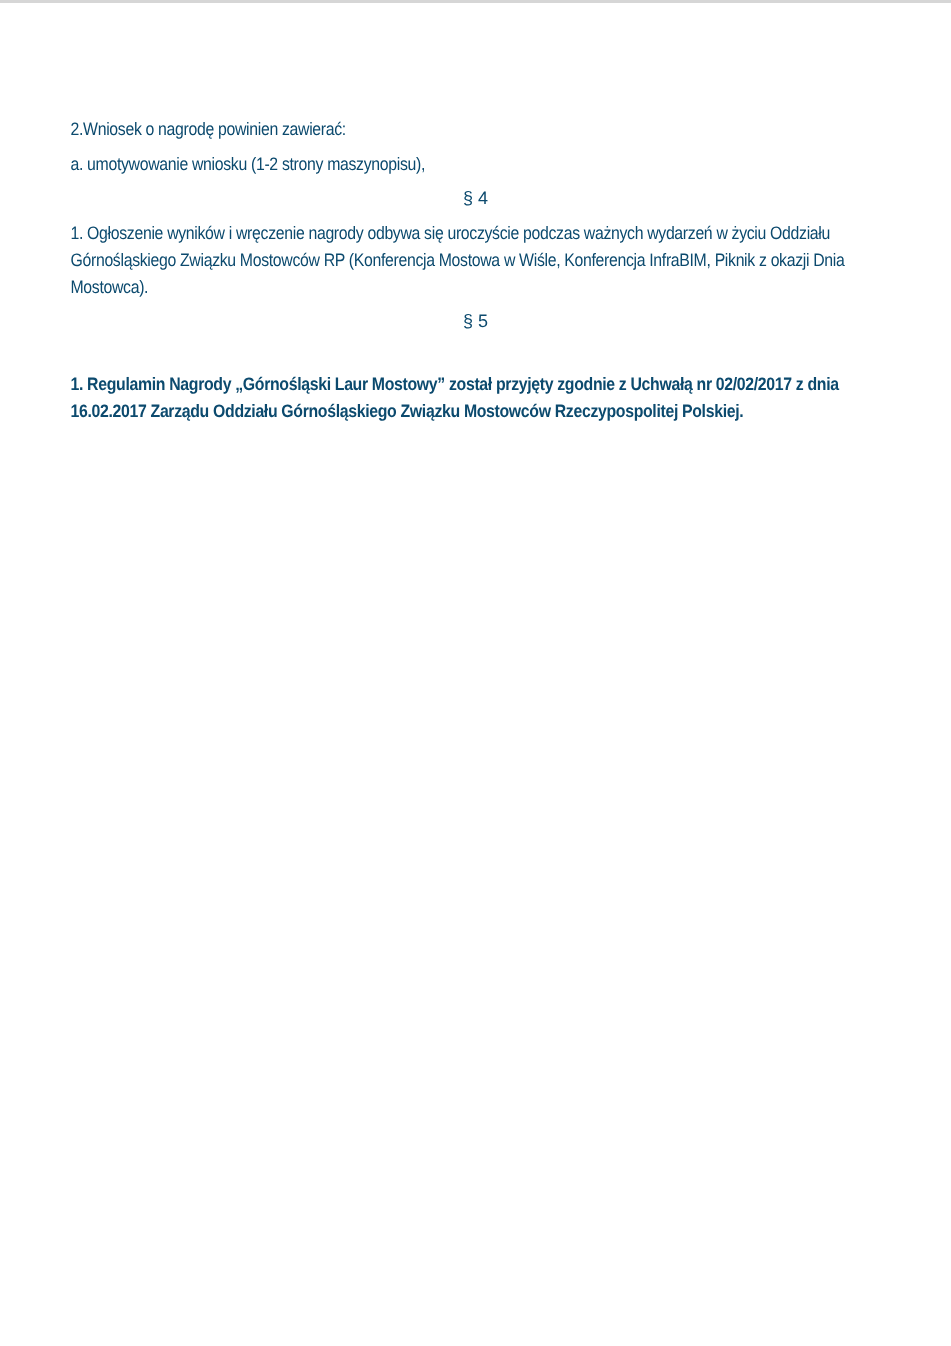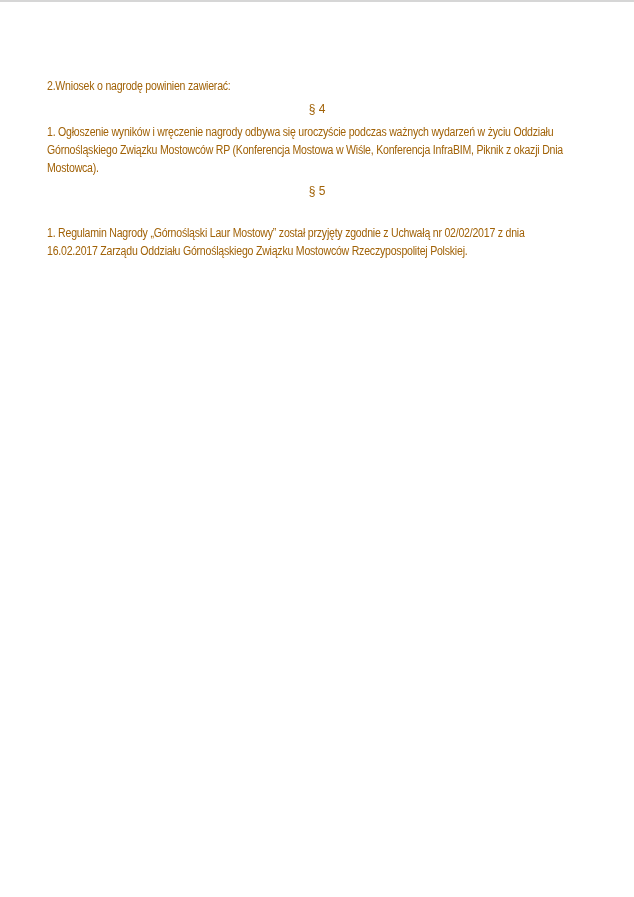--- a/index.html
+++ b/index.html
@@ -7,21 +7,21 @@
     padding: 0;
     background: #ffffff;
   }
   .page {
     position: relative;
     width: 634px;
     height: 897px;
     background: #ffffff;
     overflow: hidden;
     font-family: "Liberation Sans", "DejaVu Sans", sans-serif;
-    color: #a16207;
+    color: #0c4a6e;
   }
   .top-edge {
     position: absolute;
     top: 0;
     left: 0;
     width: 634px;
     height: 2px;
     background: #d6d6d6;
   }
   .content {
@@ -41,34 +41,38 @@
   .section {
     margin: 0 0 5px 0;
     font-size: 12px;
     text-align: center;
   }
   .section .line {
     line-height: 18px;
   }
   .gap-before {
     margin-top: 24px;
+    font-weight: bold;
   }
 </style>
 </head>
 <body>
 
 <div class="page">
   <div class="top-edge"></div>
 
   <div class="content">
 
     <div class="para">
       <div class="line">2.Wniosek o nagrodę powinien zawierać:</div>
     </div>
 
+    <div class="para">
+      <div class="line">a. umotywowanie wniosku (1-2 strony maszynopisu),</div>
+    </div>
 
 
     <div class="section">
       <div class="line">§ 4</div>
     </div>
 
     <div class="para">
       <div class="line">1. Ogłoszenie wyników i wręczenie nagrody odbywa się uroczyście podczas ważnych wydarzeń w życiu Oddziału</div>
       <div class="line">Górnośląskiego Związku Mostowców RP (Konferencja Mostowa w Wiśle, Konferencja InfraBIM, Piknik z okazji Dnia</div>
       <div class="line">Mostowca).</div>

